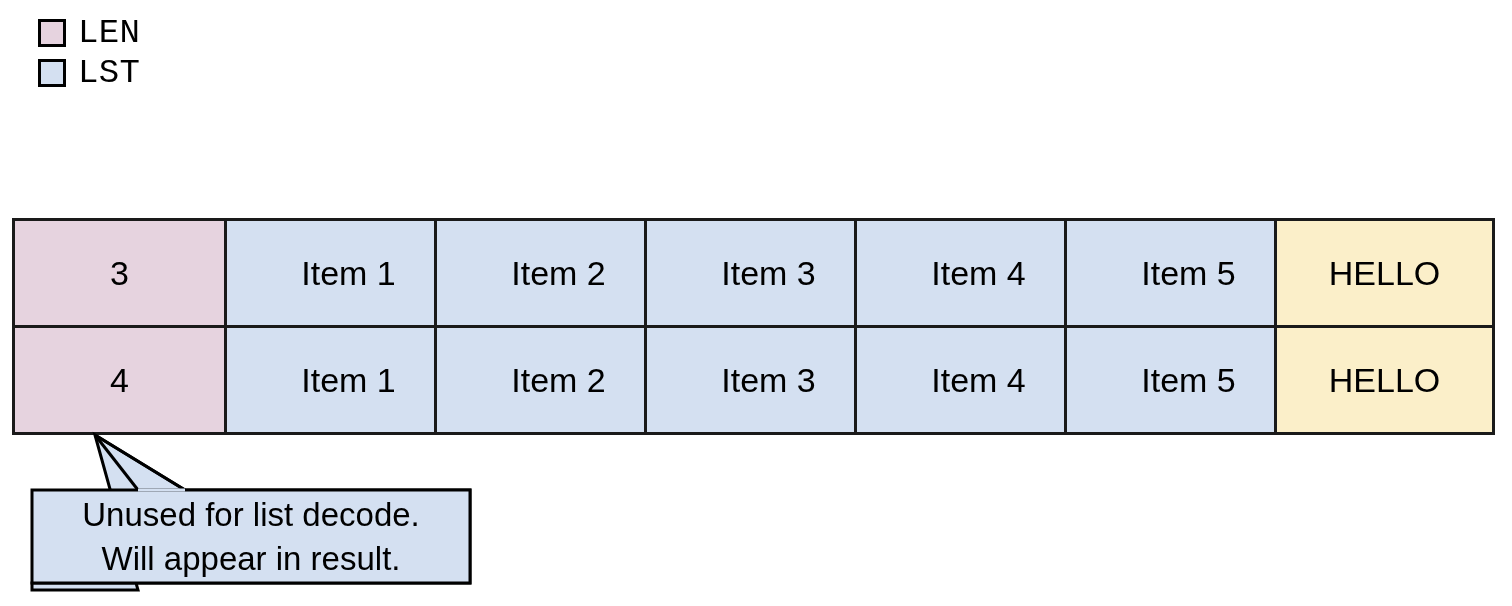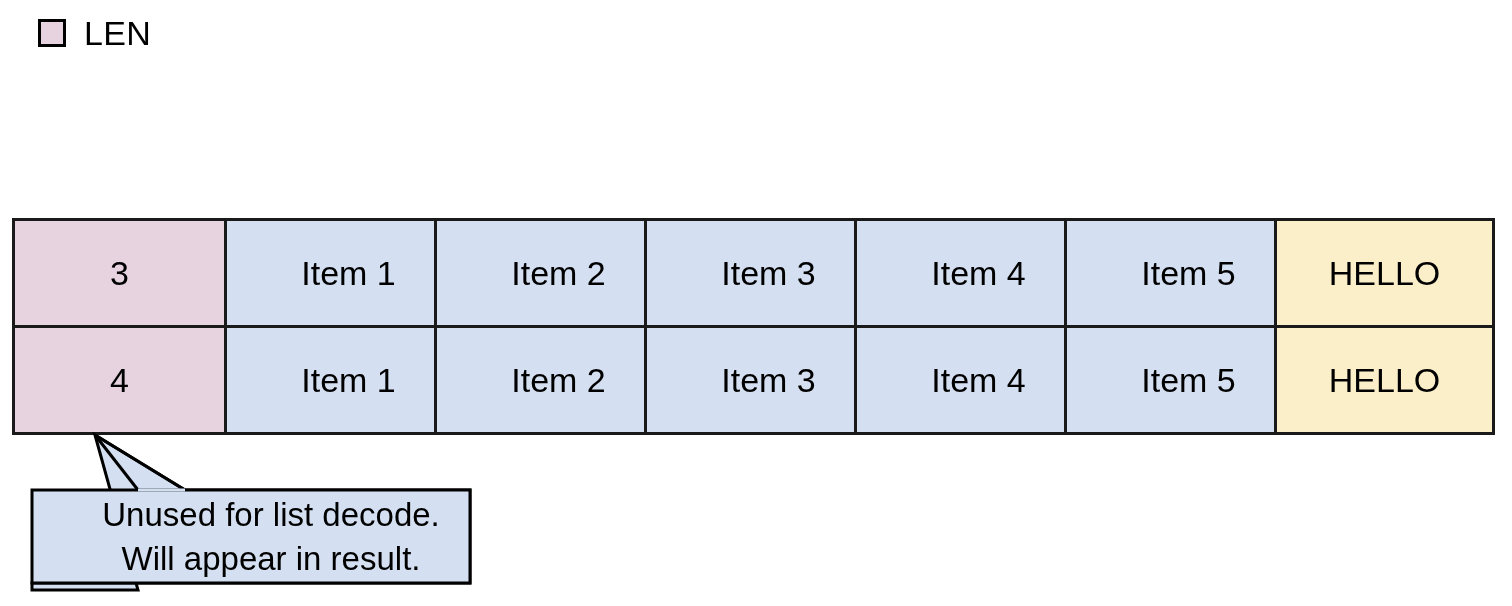--- a/index.html
+++ b/index.html
@@ -31,25 +31,26 @@
     height: 33px;
   }
   .legend-swatch {
     width: 28px;
     height: 28px;
     border: 3px solid #000000;
     box-sizing: border-box;
     flex: 0 0 auto;
   }
   .legend-label {
-    margin-left: 18px;
+    margin-left: 12px;
     font-size: 34px;
     line-height: 34px;
     letter-spacing: 0.3px;
     white-space: nowrap;
+    font-family: Liberation Mono, monospace;
   }
 
   
   #byte-table {
     position: absolute;
     left: 12px;
     top: 218px;
     width: 1483px;
     height: 217px;
     box-sizing: border-box;
@@ -97,38 +98,41 @@
     position: absolute;
     left: 32px;
     top: 490px;
     width: 438px;
     height: 93px;
     display: flex;
     flex-direction: column;
     align-items: center;
     justify-content: center;
     gap: 2px;
-    padding-left: 20px;
   }
   .callout-line {
     font-size: 33px;
     line-height: 42px;
     white-space: nowrap;
   }
 </style>
 </head>
 <body>
 
 <div id="legend">
 
   <div class="legend-row">
     <span class="legend-swatch" style="background:#e6d3df"></span>
     <span class="legend-label">LEN</span>
   </div>
 
+  <div class="legend-row">
+    <span class="legend-swatch" style="background:#d4e0f1"></span>
+    <span class="legend-label">LST</span>
+  </div>
 
 
 </div>
 
 <div id="byte-table">
 
   <div class="table-row row-top">
     <div class="cell len">3</div>
     <div class="cell lst">Item 1</div>
     <div class="cell lst">Item 2</div>

